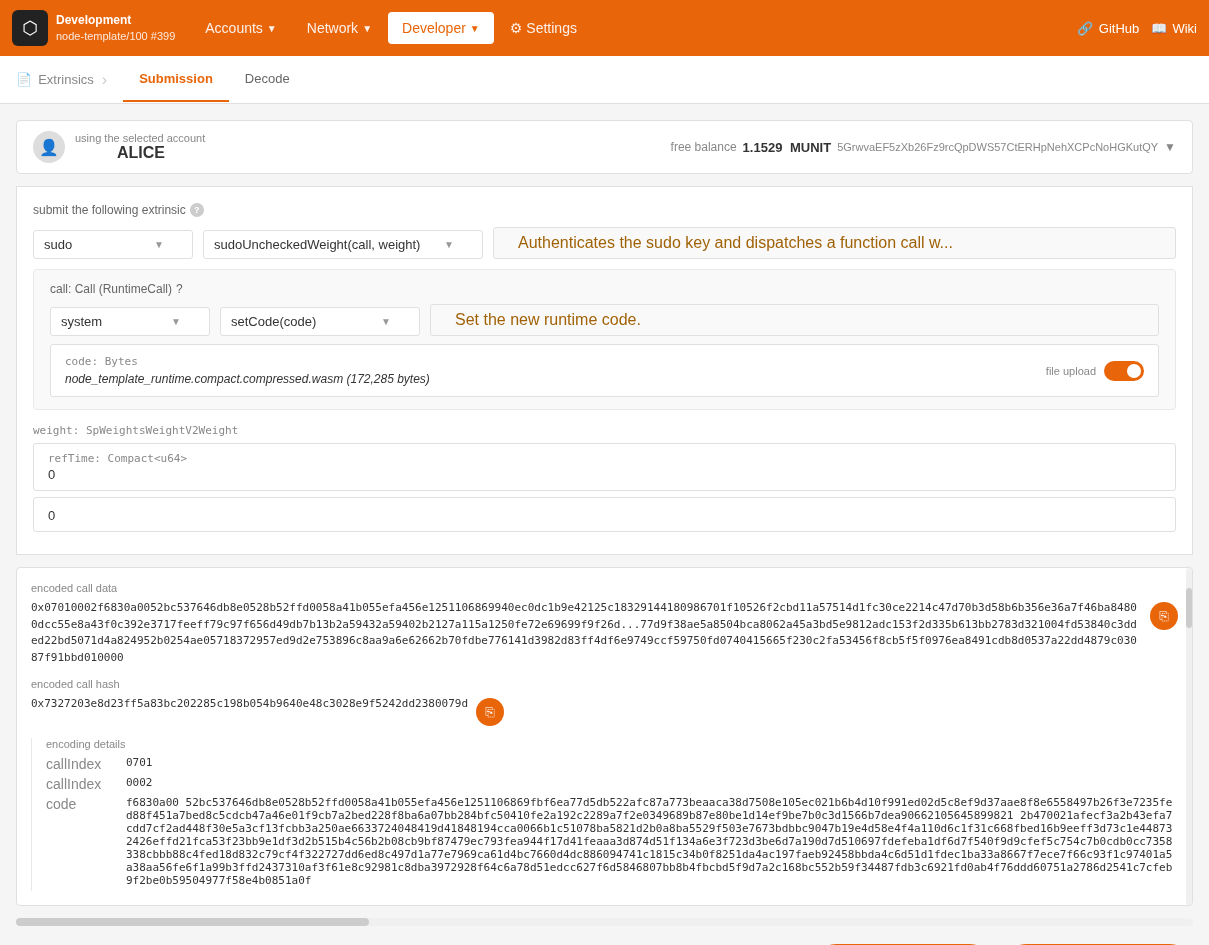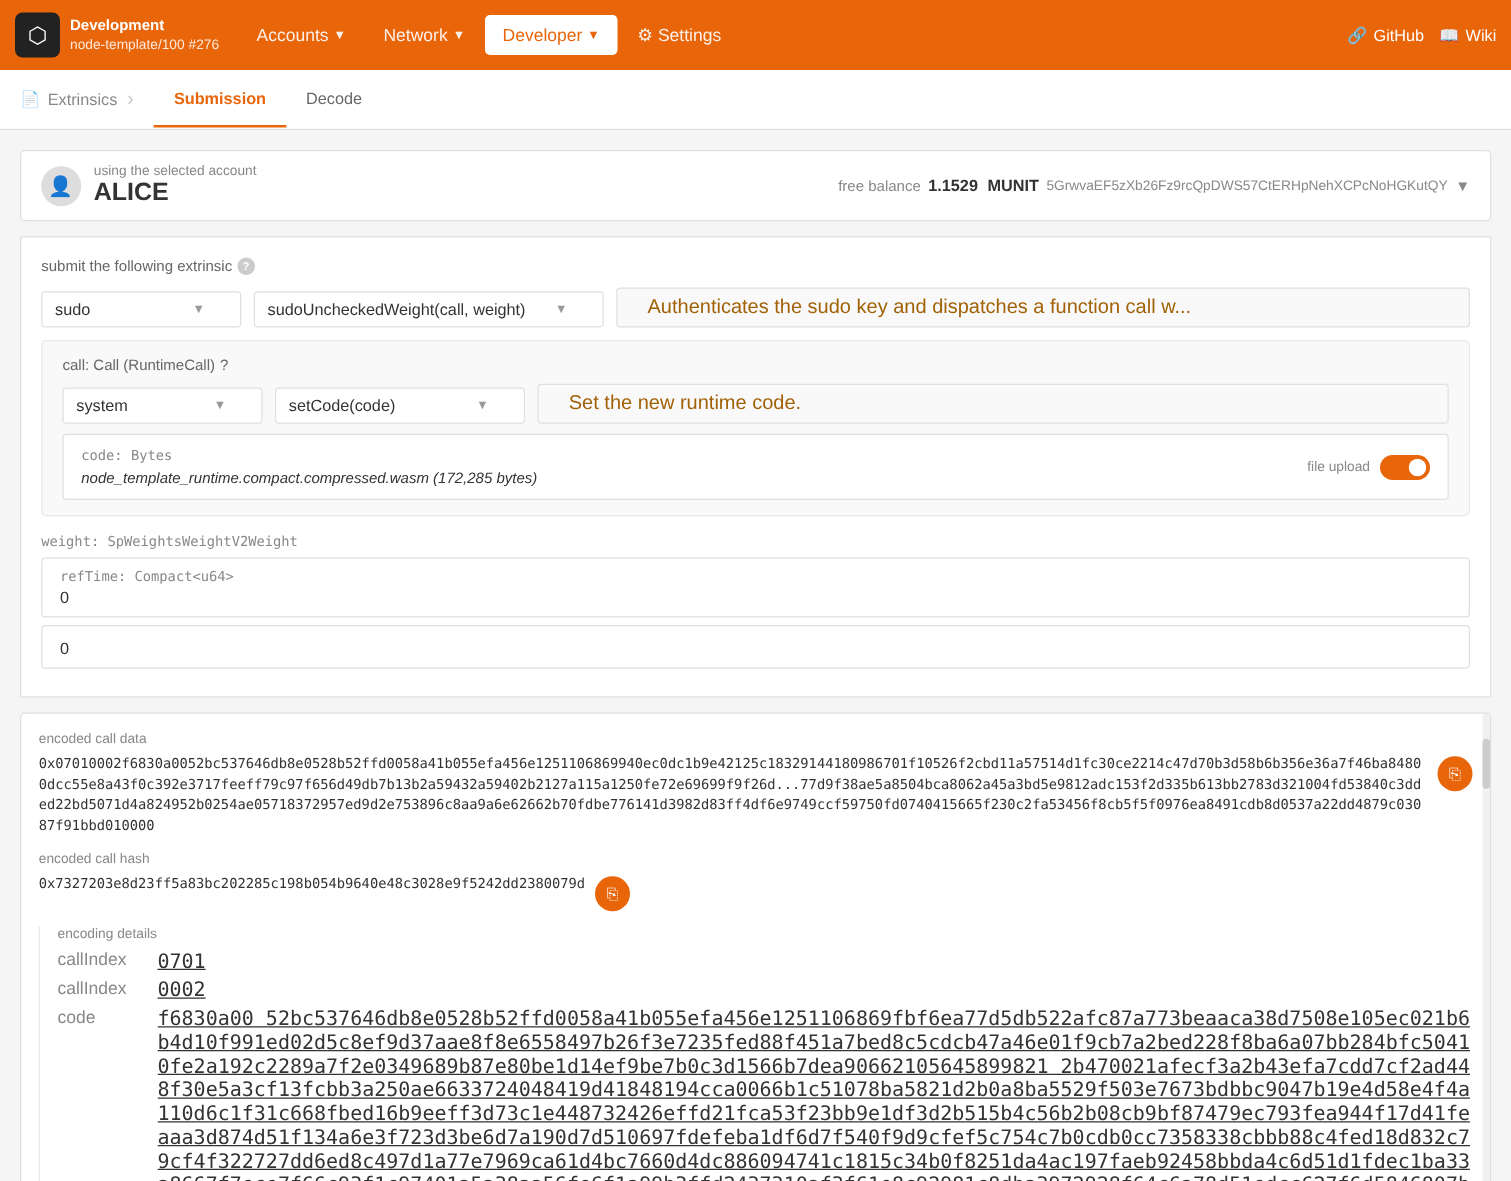--- a/index.html
+++ b/index.html
@@ -94,21 +94,21 @@
     }
     .account-left { display: flex; align-items: center; gap: 10px; }
     .account-icon {
       width: 32px; height: 32px;
       border-radius: 50%;
       background: #ddd;
       display: flex; align-items: center; justify-content: center;
       font-size: 16px;
     }
     .account-label { font-size: 11px; color: #888; }
-    .account-name { font-size: 20px; font-weight: 600; }
+    .account-name { font-size: 16px; font-weight: 600; margin-left: 42px; }
     .account-right { display: flex; align-items: center; gap: 6px; font-size: 12px; color: #888; }
     .account-balance { font-size: 13px; }
     .account-balance span { font-weight: 600; color: #333; }
     .account-address { font-size: 11px; color: #888; }
     .account-chevron { cursor: pointer; color: #888; }
 
     
     .form-section {
       background: white;
       border: 1px solid #e0e0e0;
@@ -246,21 +246,21 @@
       cursor: pointer;
       color: white;
       font-size: 12px;
       flex-shrink: 0;
       margin-top: 2px;
     }
     .encoded-left-inner { display: flex; gap: 8px; align-items: flex-start; }
 
     .encoding-details-row { display: flex; gap: 10px; margin-bottom: 4px; align-items: flex-start; }
     .encoding-key { font-size: 14px; color: #888; min-width: 70px; }
-    .encoding-val { font-size: 16px; font-family: monospace; color: #333; word-break: break-all; flex: 1; text-decoration: underline; }
+    .encoding-val { font-size: 11px; font-family: monospace; color: #333; word-break: break-all; flex: 1; }
 
     
     .scroll-indicator {
       height: 8px;
       background: #f0f0f0;
       border-radius: 4px;
       margin: 6px 0;
       position: relative;
     }
     .scroll-thumb {
@@ -324,21 +324,21 @@
     }
   </style>
 </head>
 <body>
 
 <nav class="top-nav">
   <div class="nav-logo">
     <div class="nav-logo-icon">⬡</div>
     <div class="nav-app-info">
       <span class="nav-app-name">Development</span>
-      <span class="nav-app-sub">node-template/100 #276</span>
+      <span class="nav-app-sub">node-template/100 #399</span>
     </div>
   </div>
   <div class="nav-items">
     <div class="nav-item">
       <span>Accounts</span>
       <span class="nav-chevron">▼</span>
     </div>
     <div class="nav-item">
       <span>Network</span>
       <span class="nav-chevron">▼</span>

